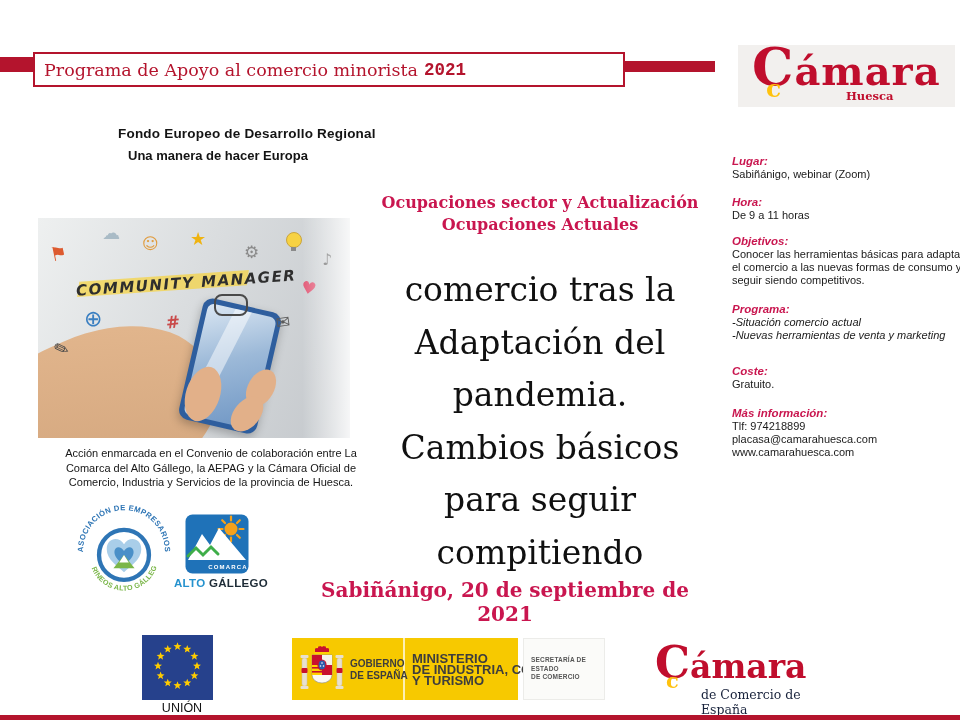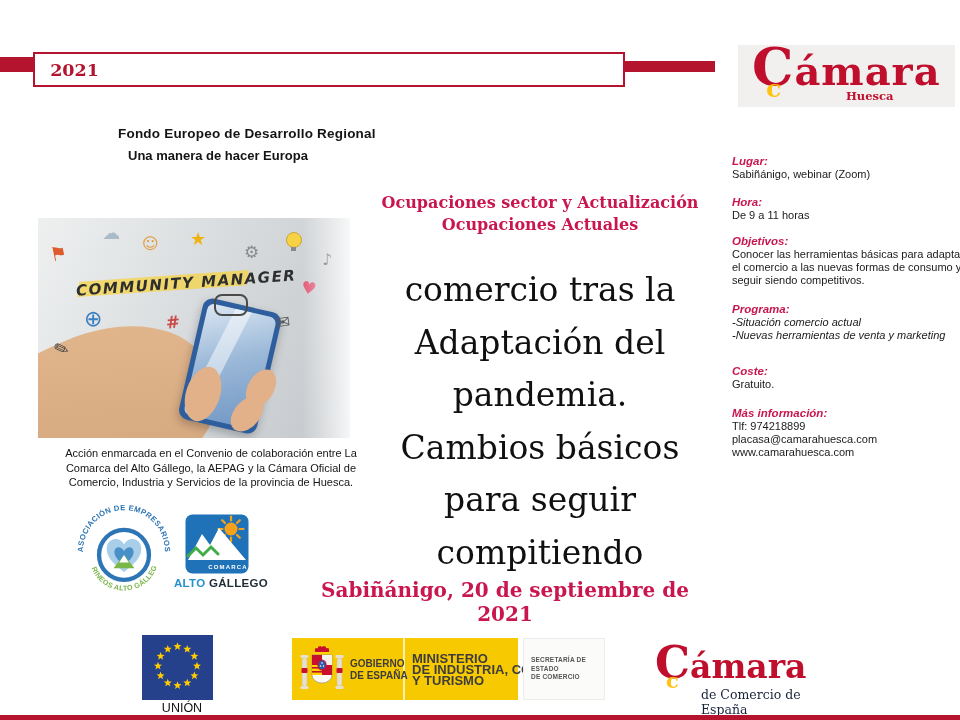--- a/index.html
+++ b/index.html
@@ -5,21 +5,21 @@
   html,body{margin:0;padding:0;background:#888;}
   .slide{position:relative;width:960px;height:720px;background:#ffffff;overflow:hidden;
          font-family:"Liberation Sans",sans-serif;margin:0 auto;}
   .abs{position:absolute;}
 
   
   .accent-left{left:0;top:57px;width:33px;height:15px;background:#B4142D;}
   .program-box{left:33px;top:52px;width:592px;height:35px;border:2px solid #B4142D;
                box-sizing:border-box;display:flex;align-items:center;padding-left:9px;
                font-family:"DejaVu Serif",serif;font-size:17.5px;color:#B4142D;white-space:nowrap;}
-  .program-year{font-weight:bold;margin-left:0.35em;}
+  .program-year{font-weight:bold;margin-left:0.35em;font-family:Liberation Mono, monospace;}
   .connector{left:625px;top:61px;width:90px;height:11px;background:#B4142D;}
 
   
   .camara-word{position:relative;font-family:"DejaVu Serif",serif;font-weight:bold;color:#C00E2D;white-space:nowrap;}
   .cam-c{position:absolute;color:#FFC20E;font-family:"DejaVu Serif",serif;font-weight:bold;}
   .camara-panel{left:738px;top:45px;width:217px;height:62px;background:#F2F0EE;}
   .camara-panel .camara-word{position:absolute;left:14px;top:-6px;font-size:40px;line-height:56px;letter-spacing:1px;}
   .camara-panel .cam-C{font-size:52px;}
   .camara-panel .cam-c{left:14px;top:22px;font-size:25px;}
   .camara-city{position:absolute;left:108px;top:44px;font-family:"DejaVu Serif",serif;
@@ -116,20 +116,21 @@
 
   .bottom-bar{left:0;top:715px;width:960px;height:5px;background:#B4142D;}
 </style>
 </head>
 <body>
 
 <div class="slide">
 
   <div class="abs accent-left"></div>
   <div class="abs program-box">
+    <span>Programa de Apoyo al comercio minorista</span>
     <span class="program-year">2021</span>
   </div>
   <div class="abs connector"></div>
 
   <div class="abs camara-panel">
     <div class="camara-word">
       <span class="cam-C">C</span><span class="cam-c">c</span><span>ámara</span>
     </div>
     <div class="camara-city">Huesca</div>
   </div>

